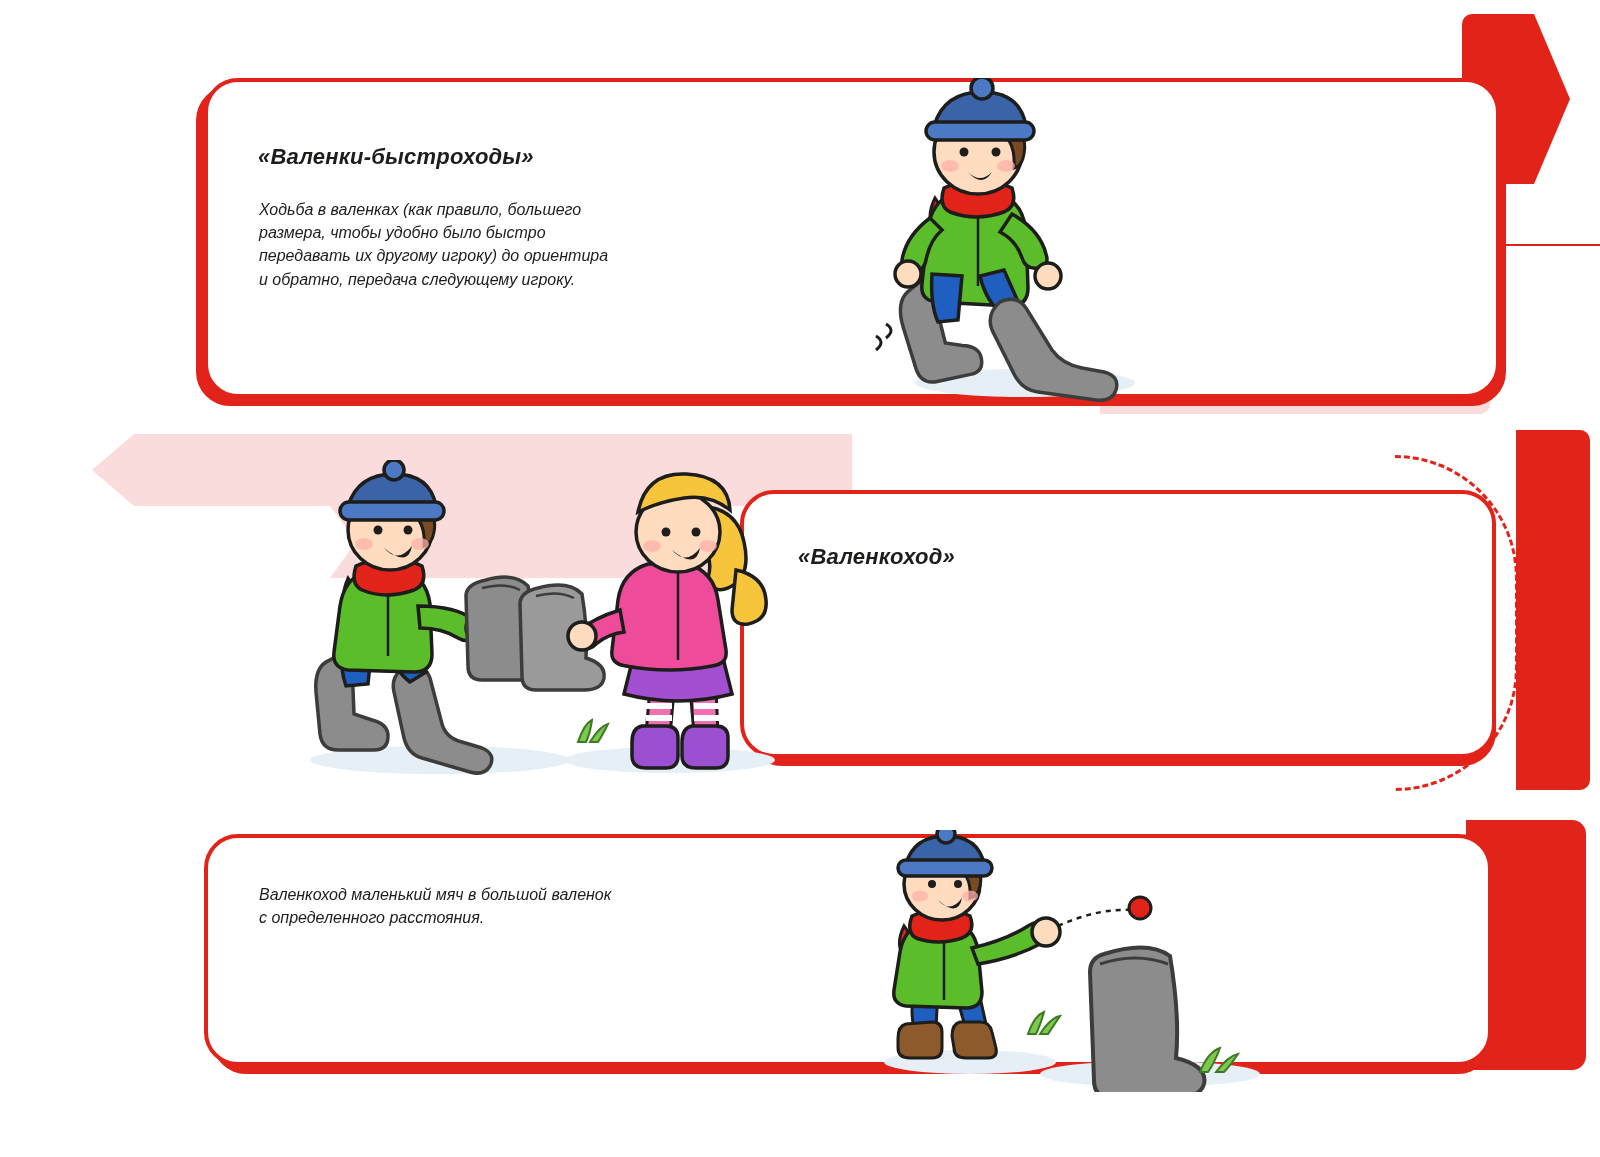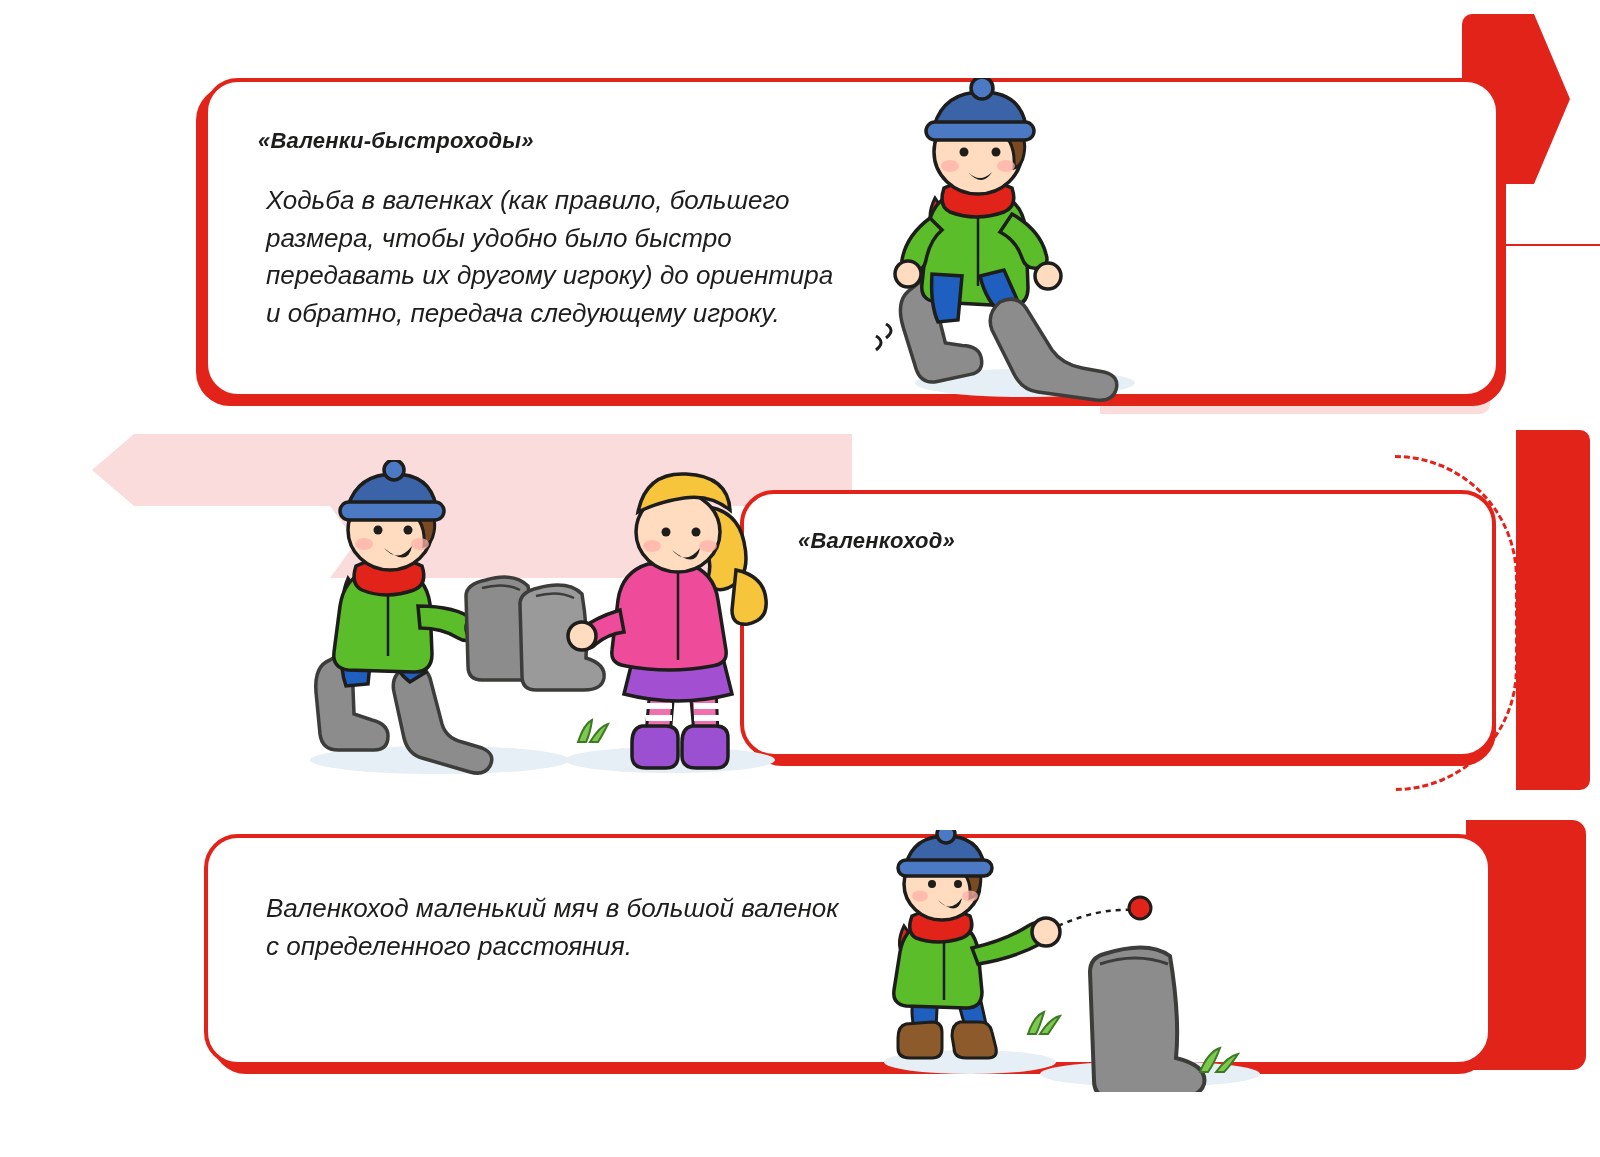--- a/index.html
+++ b/index.html
@@ -40,29 +40,29 @@
   .card-text {
     position: absolute;
     box-sizing: border-box;
   }
   .card-title {
     font-style: italic;
     font-weight: bold;
     font-size: 22px;
     color: #1d1d1b;
     letter-spacing: .2px;
-    margin: 0 0 28px 0;
+    margin: 16px 0 28px 0;
     white-space: nowrap;
   }
   .card-body {
     font-style: italic;
-    font-size: 26px;
+    font-size: 16px;
     line-height: 1.45;
     color: #1d1d1b;
-    margin: 8px;
+    margin: 1px;
     white-space: pre-line;
   }
 
   
   .ribbon-pink {
     position: absolute;
     background: #fbdcdc;
   }
   .ribbon-pink.r1 {
     left: 1100px; top: 368px; width: 390px; height: 46px;

